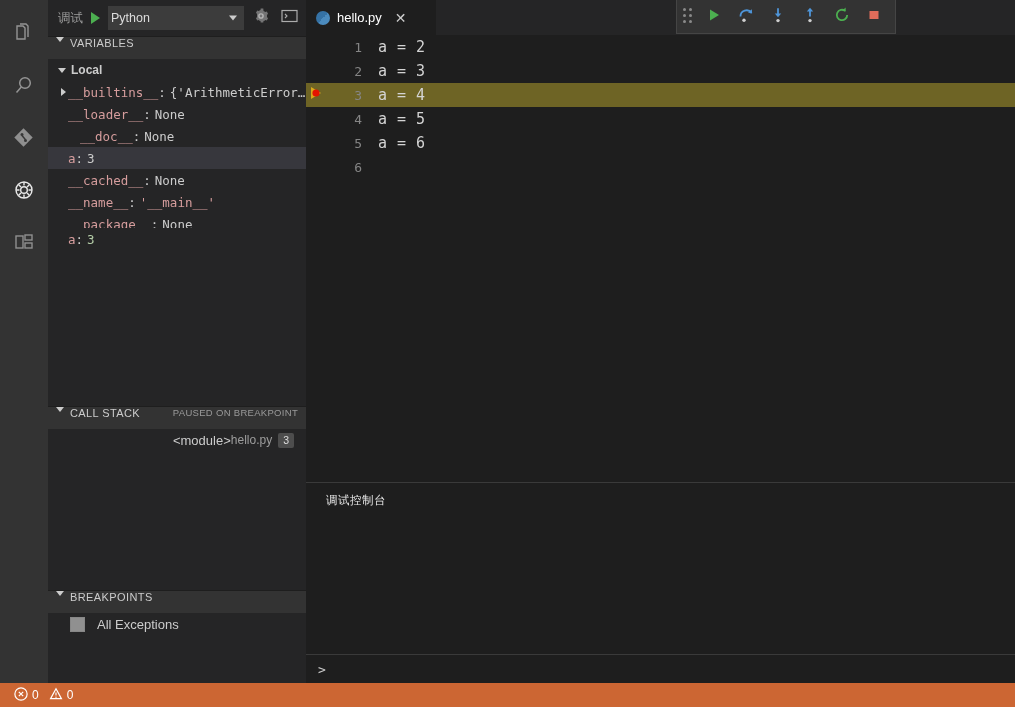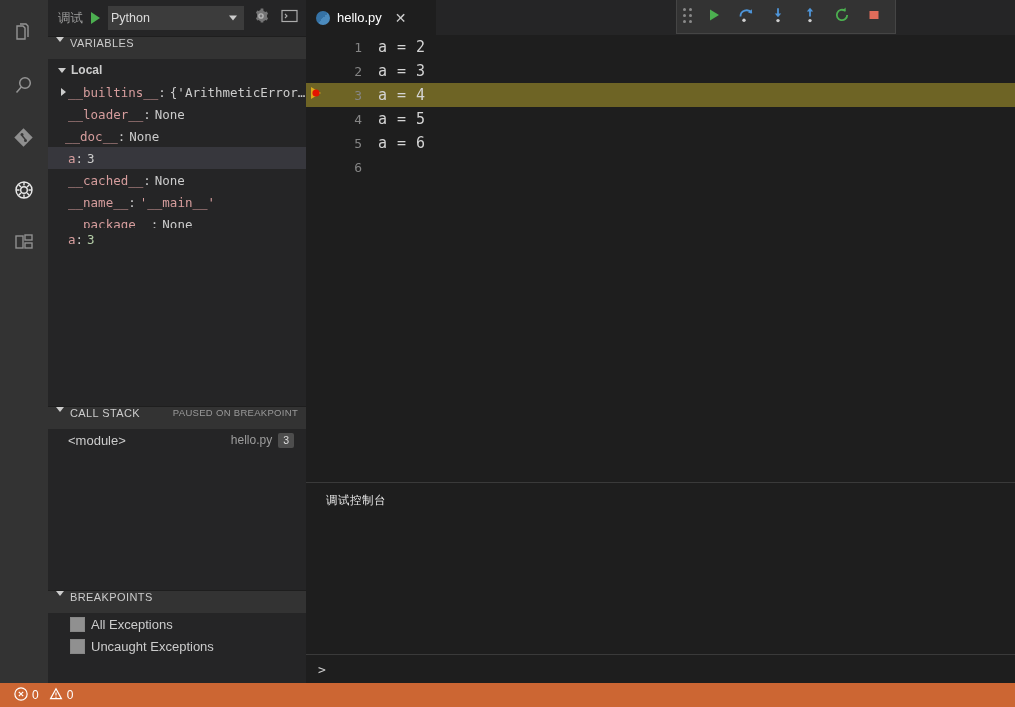--- a/index.html
+++ b/index.html
@@ -188,41 +188,42 @@
   .var-val.num { color: #b5cea8; }
 
   .stack-row {
     height: 22px;
     display: flex;
     align-items: center;
     padding: 0 12px 0 20px;
     font-size: 13px;
     color: #cccccc;
     cursor: pointer;
+    text-align: right;
   }
   .stack-row .fname { flex: 1 1 auto; }
   .stack-row .file { color: #9d9d9d; font-size: 12px; padding-right: 6px; }
   .badge {
     background: #4d4d4d;
     color: #dddddd;
     font-size: 10.5px;
     border-radius: 2px;
     padding: 1px 5px;
     line-height: 13px;
   }
 
   .bp-row {
     height: 22px;
     display: flex;
     align-items: center;
     padding-left: 22px;
     font-size: 13px;
     color: #cccccc;
     cursor: pointer;
-    gap: 6px;
+    gap: 12px;
   }
   .cbox {
     width: 13px; height: 13px;
     background: #cfcfcf;
     border: 1px solid #a8a8a8;
     position: relative;
     flex: 0 0 13px;
     cursor: pointer;
   }
   .cbox.dim { background: #b4b4b4; opacity:.75; }
@@ -489,21 +490,21 @@
             </span>
           <span class="mono var-name">__builtins__</span>
           <span class="mono var-colon">:</span>
           <span class="mono var-val">{'ArithmeticError…</span>
         </div>
         <div class="tree-row" style="padding-left:20px">
           <span class="mono var-name">__loader__</span>
           <span class="mono var-colon">:</span>
           <span class="mono var-val">None</span>
         </div>
-        <div class="tree-row" style="padding-left:17px">
+        <div class="tree-row" style="padding-left:32px">
           <span class="mono var-name">__doc__</span>
           <span class="mono var-colon">:</span>
           <span class="mono var-val">None</span>
         </div>
         <div class="tree-row selected" style="padding-left:20px">
           <span class="mono var-name">a</span>
           <span class="mono var-colon">:</span>
           <span class="mono var-val">3</span>
         </div>
         <div class="tree-row" style="padding-left:20px">
@@ -545,24 +546,20 @@
       </div>
 
       <div class="section-header">
         <span class="twisty"></span>
         <span class="section-title">BREAKPOINTS</span>
       </div>
       <div class="section-body" id="breakpoints-body">
         <div class="bp-row">
           <span class="cbox dim"></span>
           <span>All Exceptions</span>
-        </div>
-        <div class="bp-row">
-          <span class="cbox dim"></span>
-          <span>Uncaught Exceptions</span>
         </div>
         <div class="bp-row">
           
           
           
         </div>
       </div>
     </div>
 
     <div class="editor-area">

